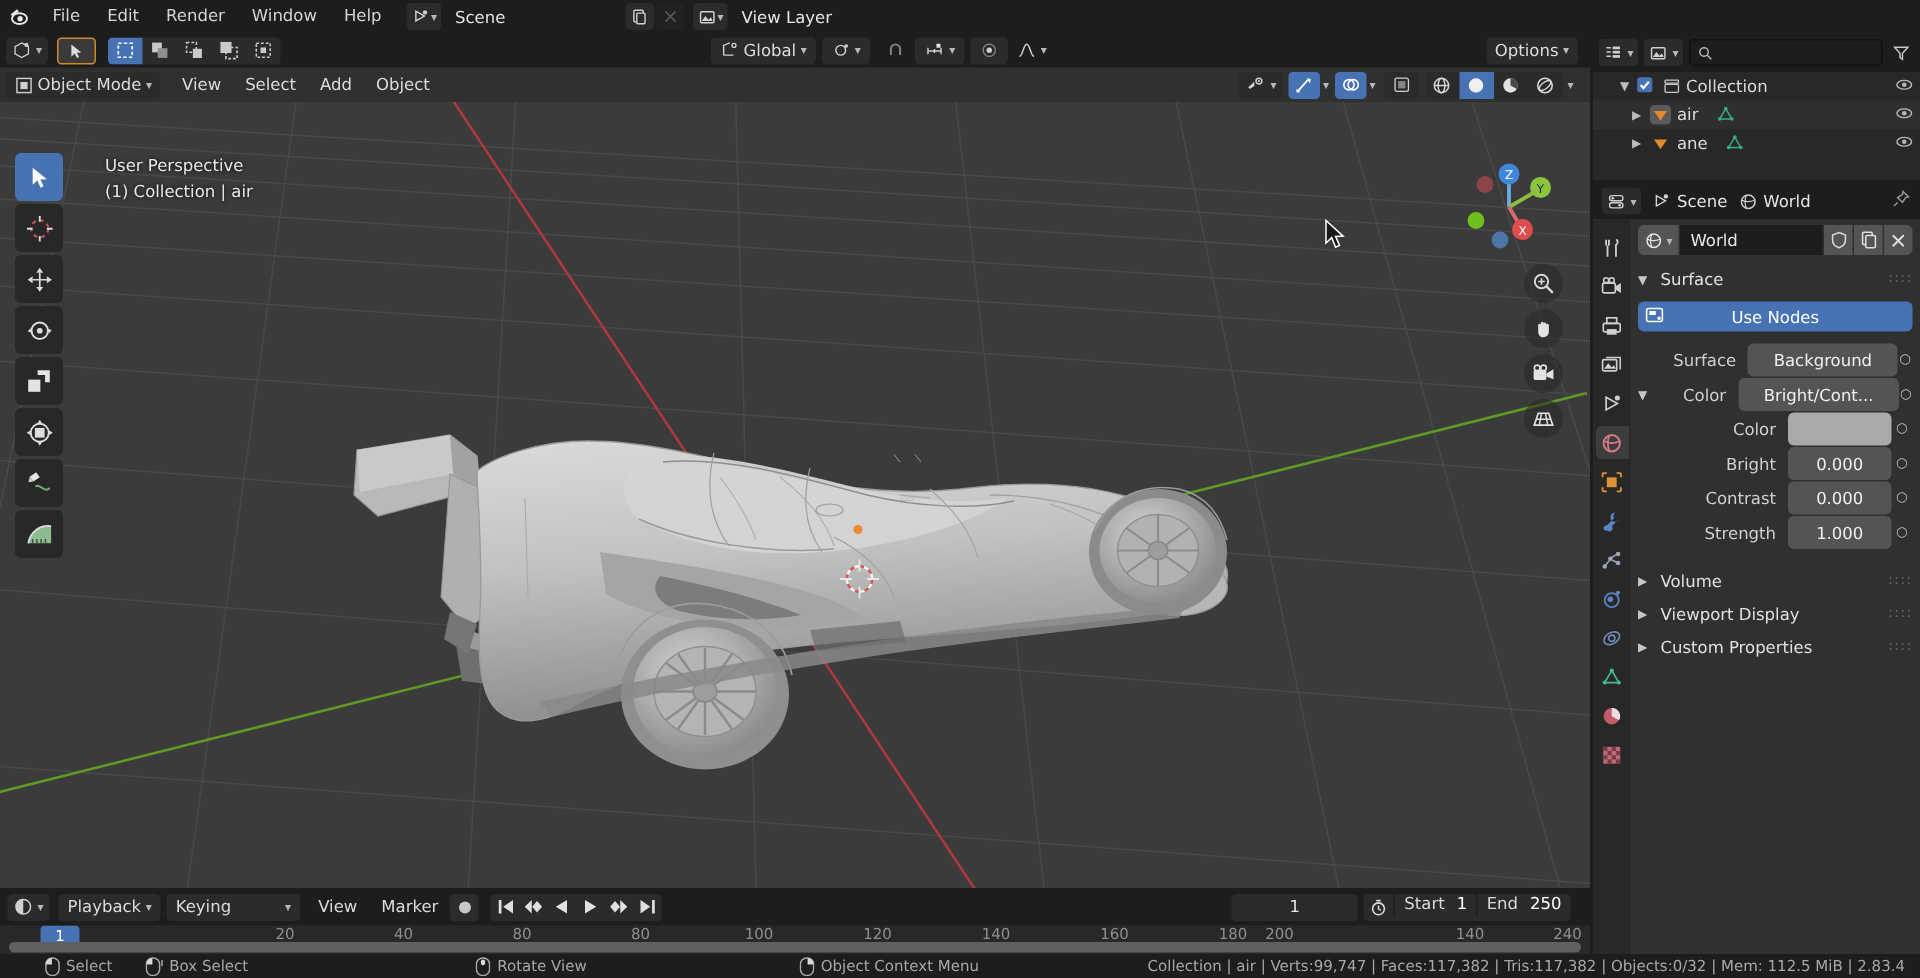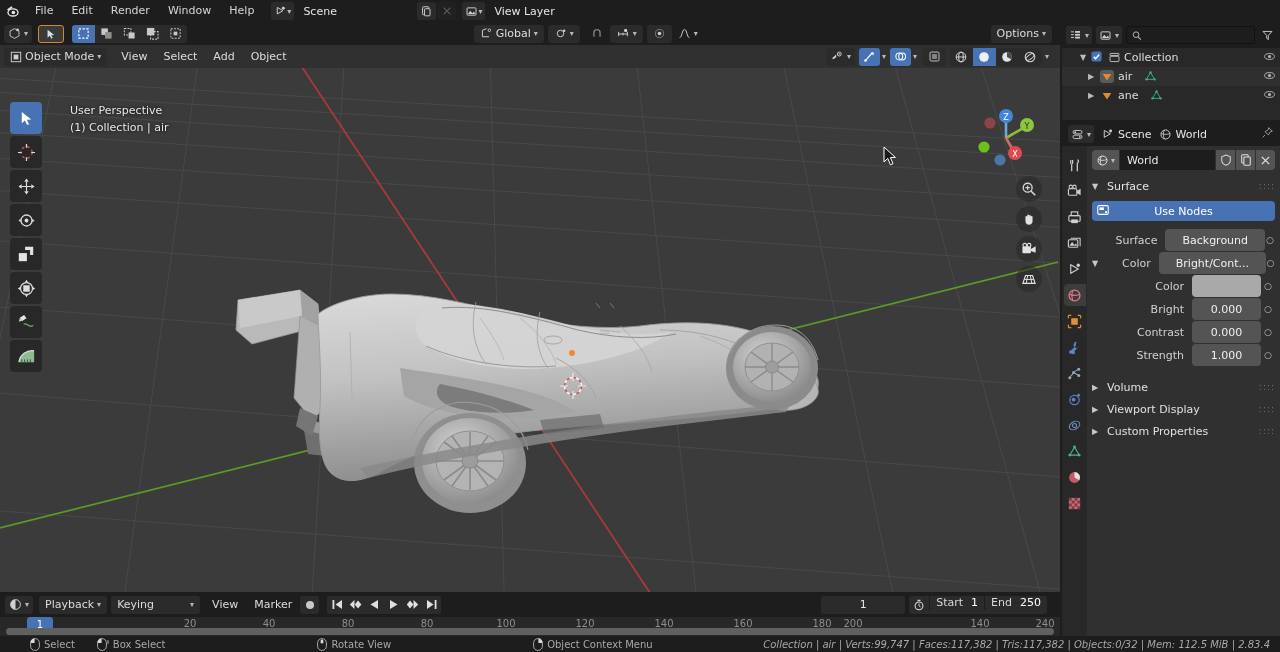--- a/index.html
+++ b/index.html
@@ -170,21 +170,21 @@
 
   .closed-panel { display:flex; align-items:center; height: 22px; font-size:11px; color:#e0e0e0; gap:5px; }
 
   
   .statusbar {
     position: absolute; left: 0; top: 636px; width: 1280px; height: 16px;
     background: #1d1d1d; display: flex; align-items: center; padding: 0 6px;
     font-size: 10px; color: #a8a8a8;
   }
   .kb { display:flex; align-items:center; gap:4px; margin-right: 22px; }
-  .status-right { margin-left: auto; font-size: 10px; color: #a8a8a8; padding-right: 4px; font-style: italic; }
+  .status-right { margin-left: auto; font-size: 10px; color: #a8a8a8; padding-right: 4px; }
 
   .cursor { position: absolute; pointer-events: none; }
 </style>
 </head>
 <body>
 
 <div class="app">
 
   <div class="topbar">
     <div class="blender-logo">

